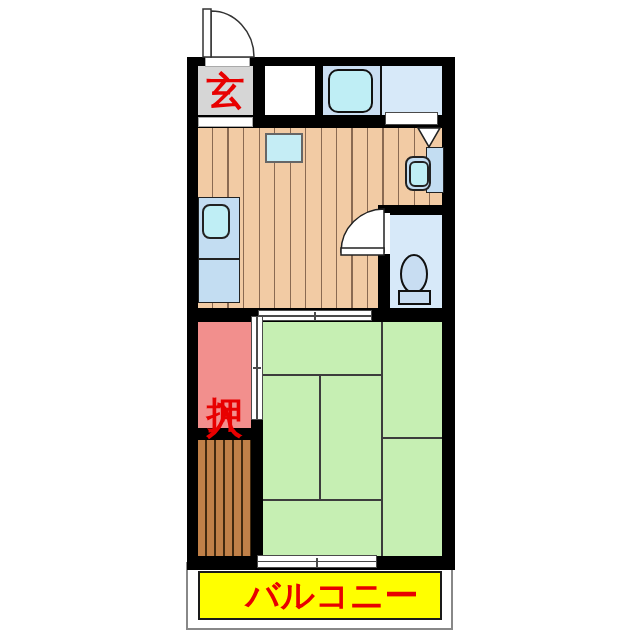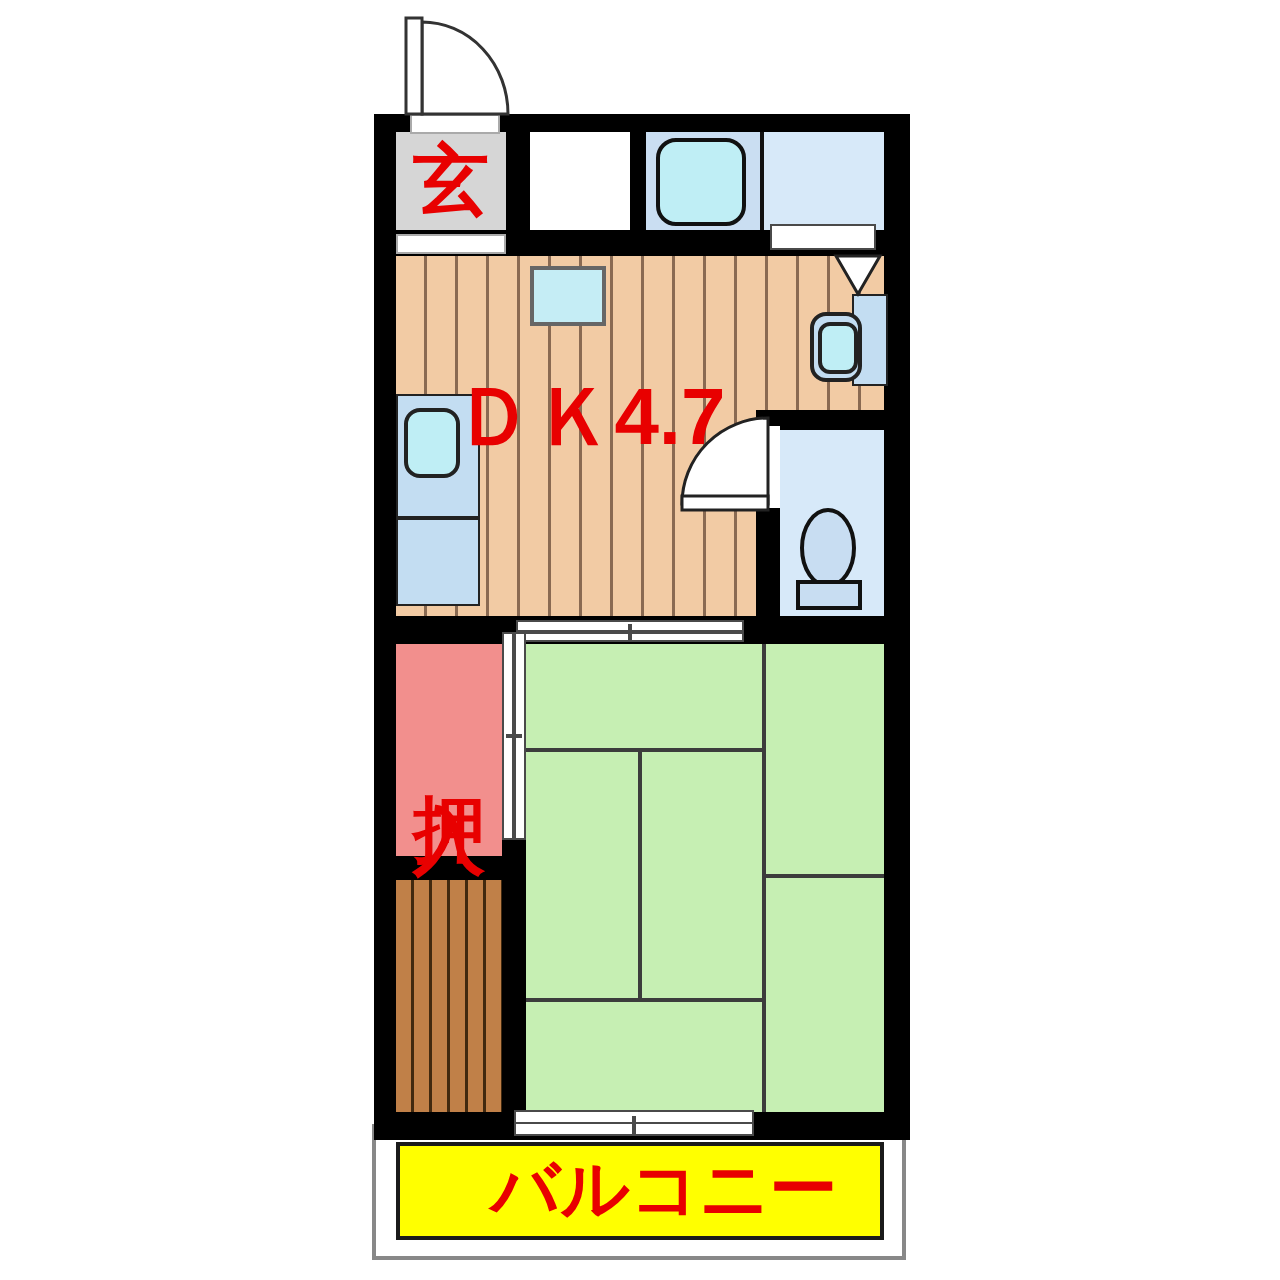--- a/index.html
+++ b/index.html
@@ -101,17 +101,16 @@
     <path d="M 418 128 L 440 128 L 429 147 Z" fill="#ffffff" stroke="#222" stroke-width="1.5"></path>
 
     <path d="M 384 252 L 341 252 A 43 43 0 0 1 384 209 Z" fill="#ffffff" stroke="#222" stroke-width="1.5"></path>
     <rect x="341" y="248" width="43" height="7" fill="#ffffff" stroke="#222" stroke-width="1.5"></rect>
 
     <ellipse cx="414" cy="274" rx="13" ry="19" fill="#c8ddf2" stroke="#111" stroke-width="2"></ellipse>
     <rect x="399" y="291" width="31" height="13" fill="#c8ddf2" stroke="#111" stroke-width="2"></rect>
   </svg>
 
   <div class="abs label" style="left:198px;top:67px;width:55px;height:48px;font-size:38px;">玄</div>
-  <div class="abs label" style="left:192px;top:186px;width:206px;height:46px;font-size:40px;">ＤＫ4.7</div>
   <div class="abs label" style="left:198px;top:322px;width:53px;height:100px;font-size:36px;writing-mode:vertical-rl;text-orientation:upright;letter-spacing:4px;">押入</div>
   <div class="abs label" style="left:198px;top:573px;width:244px;height:44px;font-size:34px;padding-left:24px;">バルコニー</div>
 
 </div>
 
 </body></html>

